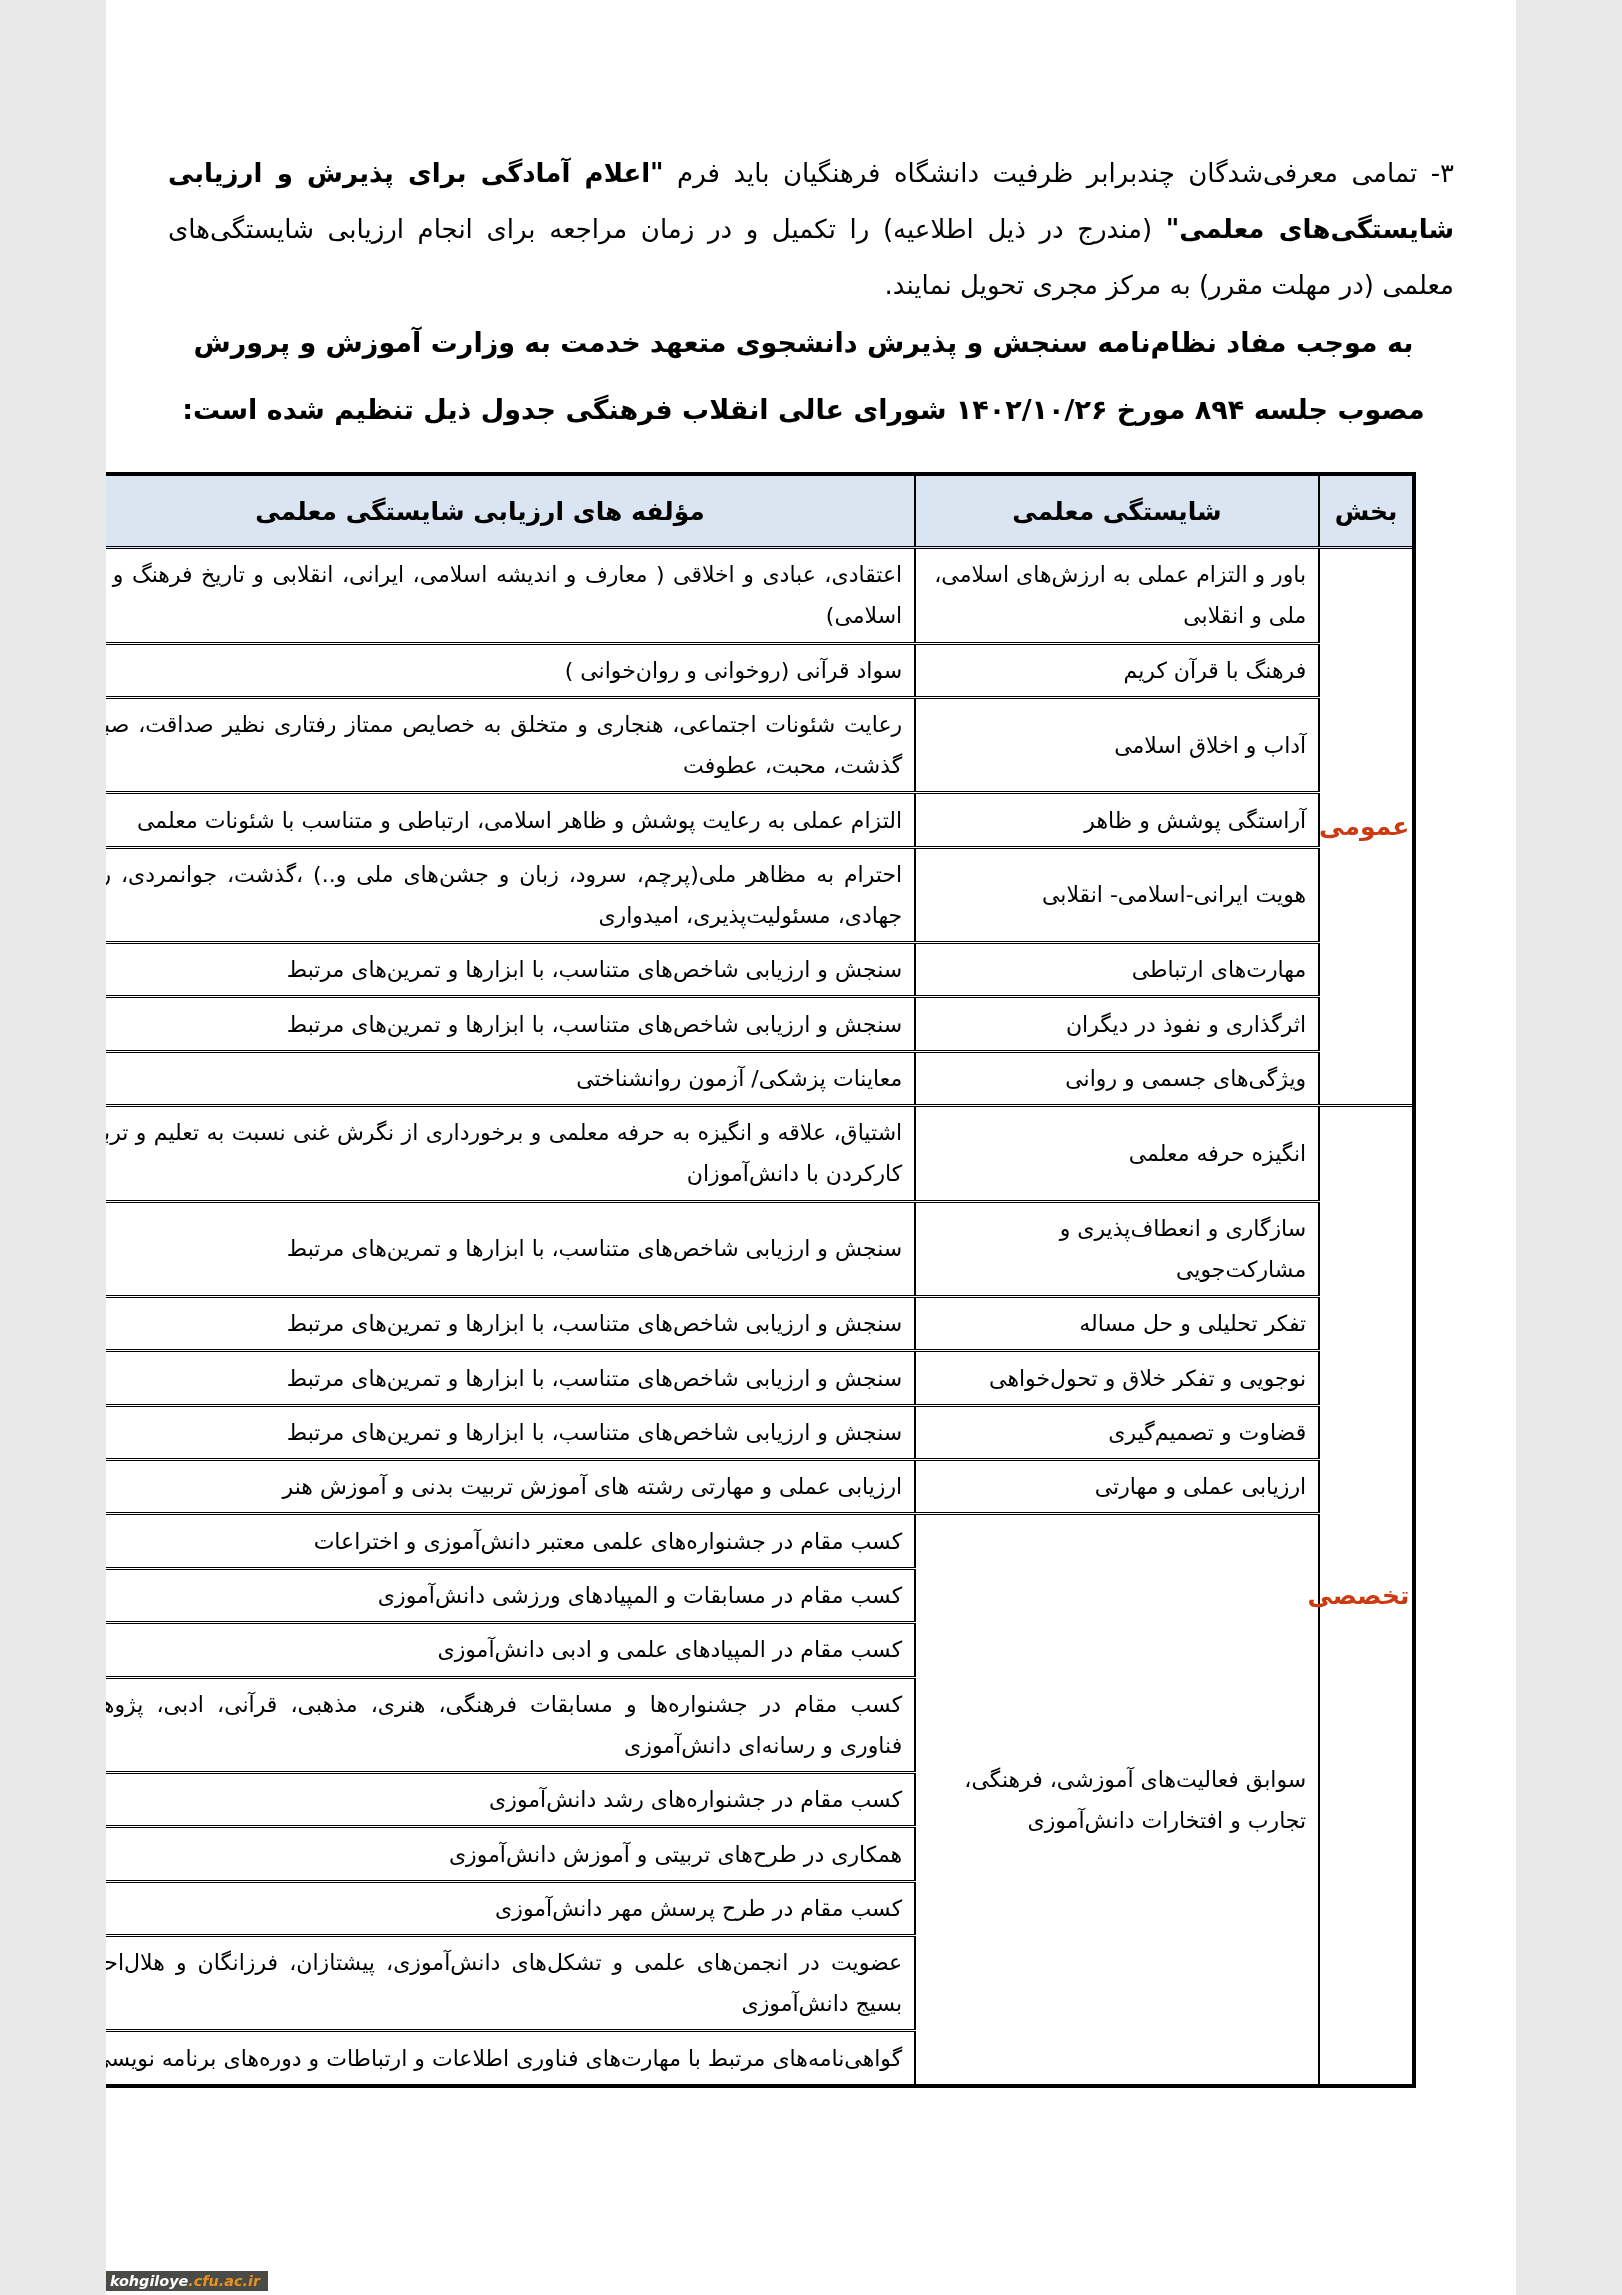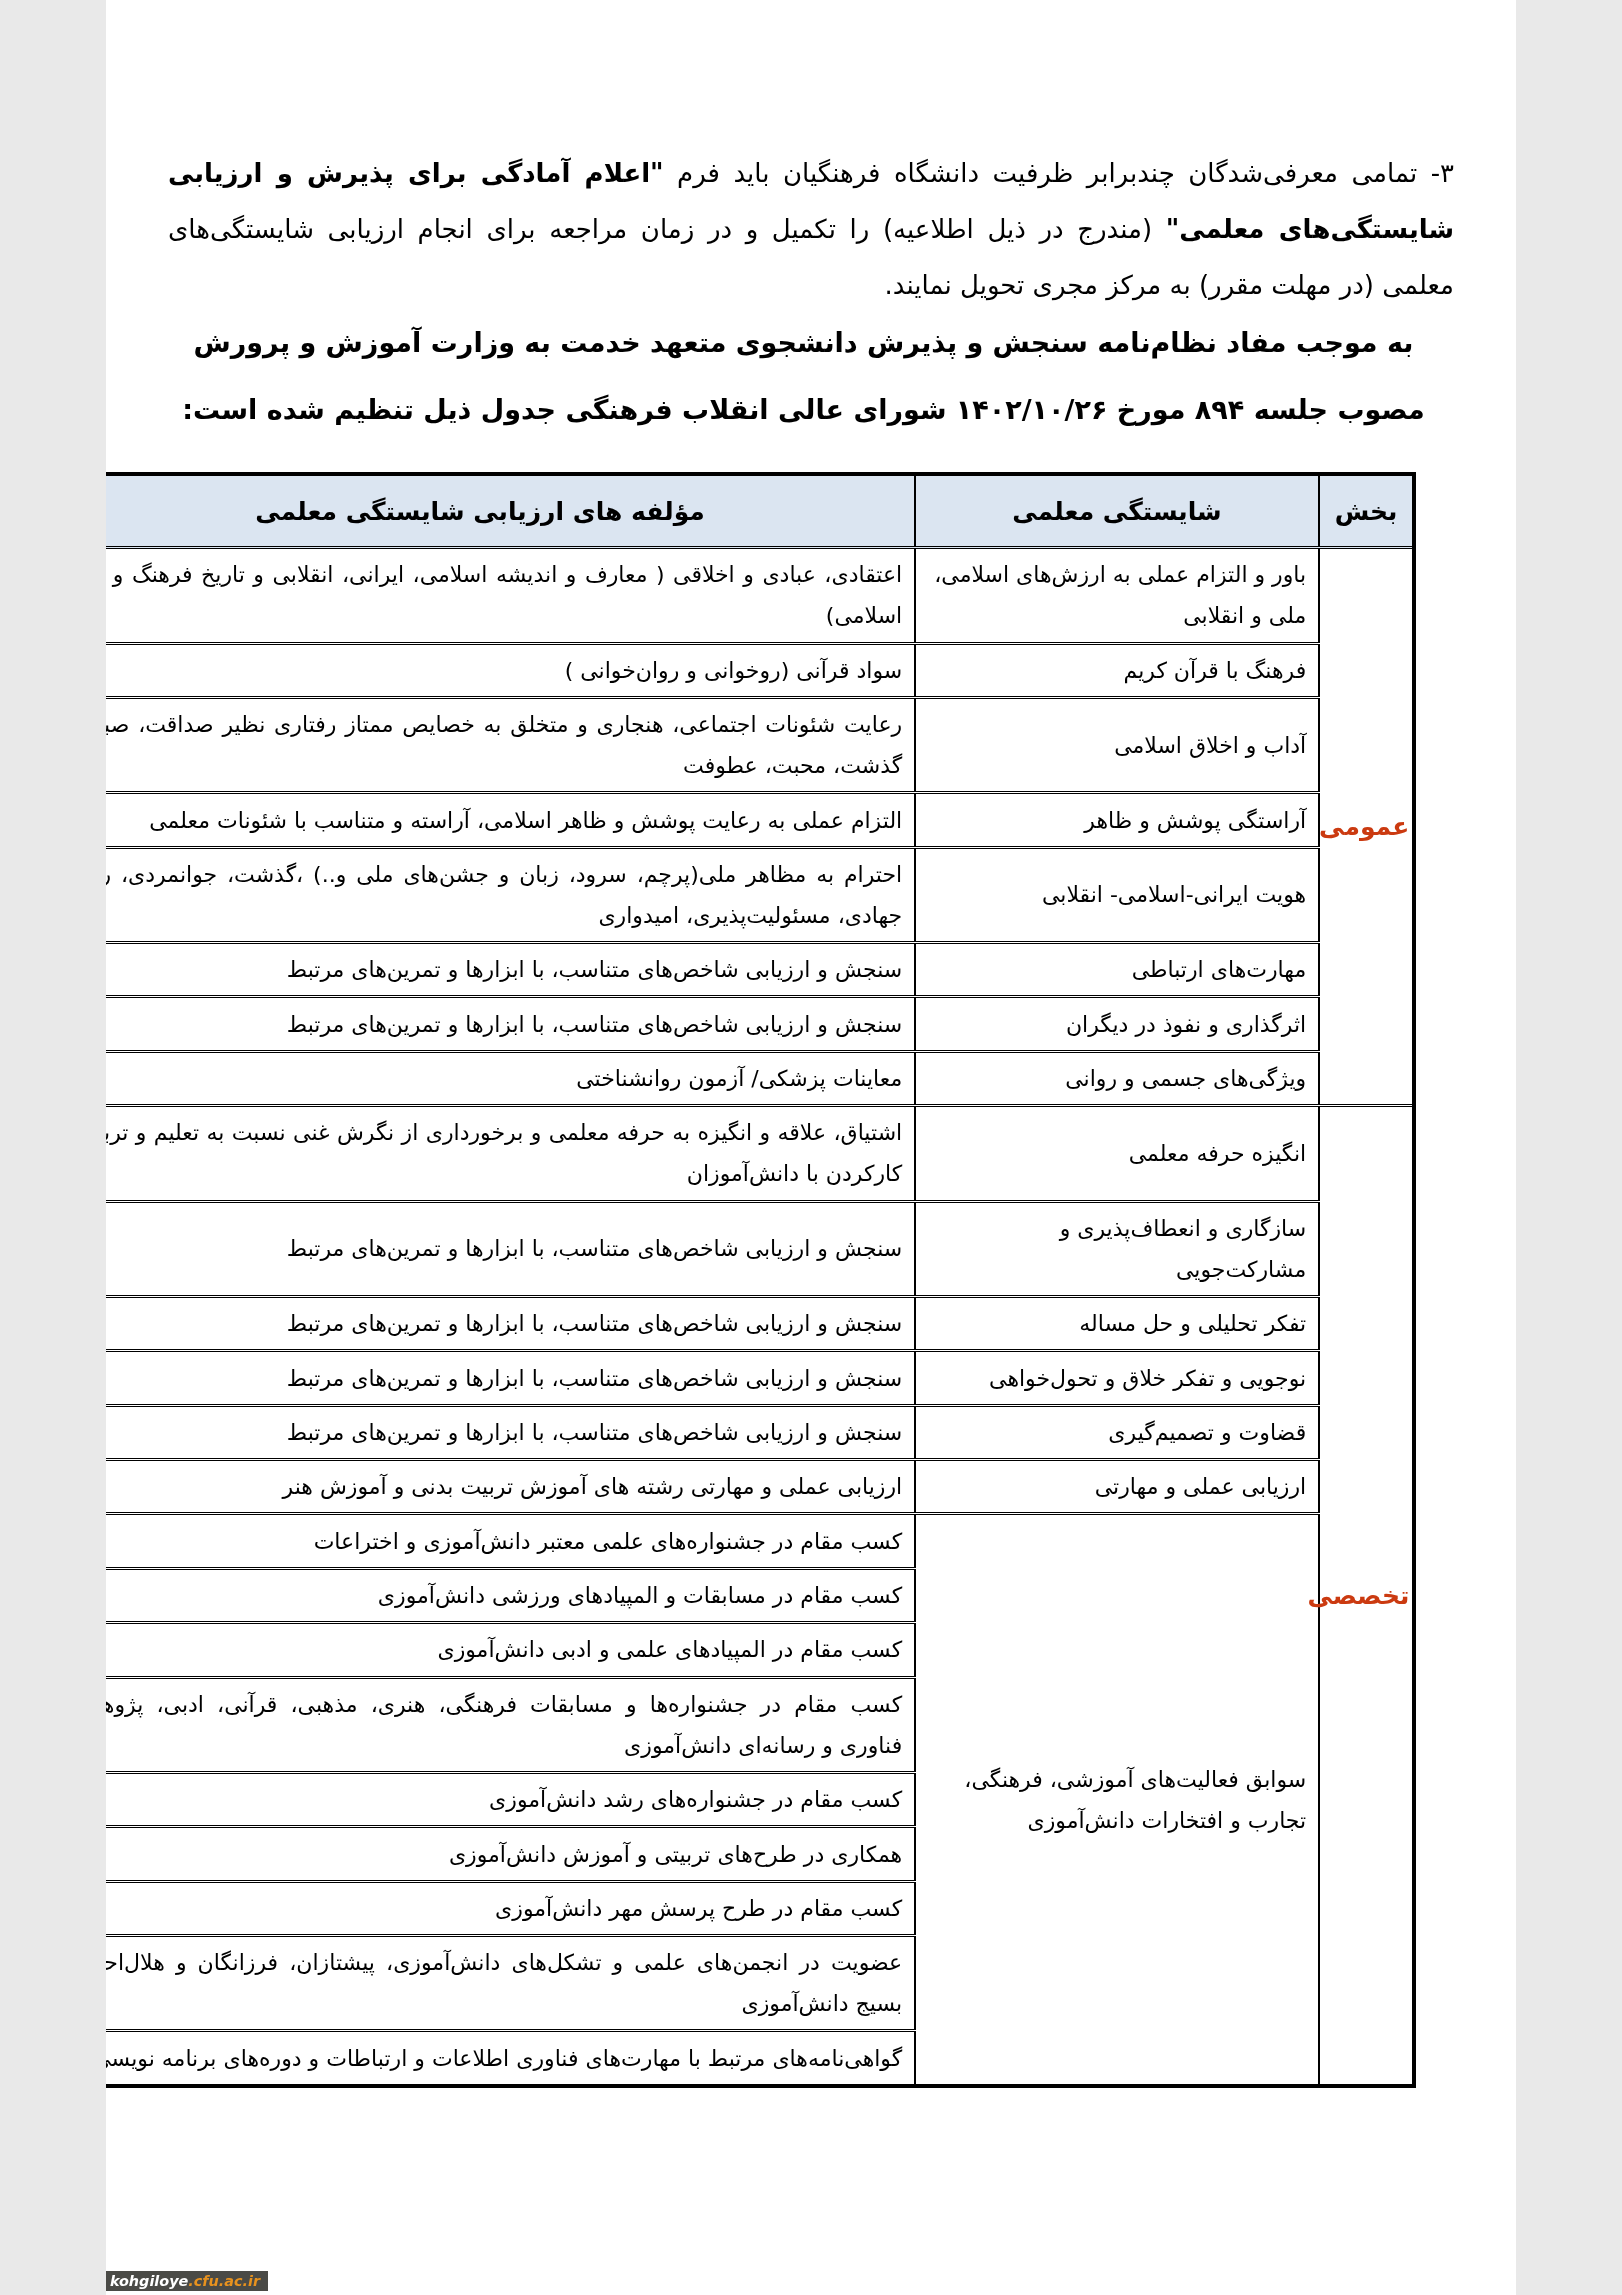--- a/index.html
+++ b/index.html
@@ -107,21 +107,21 @@
         <tr>
           <td class="competency-cell" rowspan="1">فرهنگ با قرآن کریم</td>
           <td class="component-cell">سواد قرآنی (روخوانی و روان‌خوانی )</td>
         </tr>
         <tr>
           <td class="competency-cell" rowspan="1">آداب و اخلاق اسلامی</td>
           <td class="component-cell">رعایت شئونات اجتماعی، هنجاری و متخلق به خصایص ممتاز رفتاری نظیر صداقت، صبوری، گذشت، محبت، عطوفت</td>
         </tr>
         <tr>
           <td class="competency-cell" rowspan="1">آراستگی پوشش و ظاهر</td>
-          <td class="component-cell">التزام عملی به رعایت پوشش و ظاهر اسلامی، آراسته و متناسب با شئونات معلمی</td>
+          <td class="component-cell">التزام عملی به رعایت پوشش و ظاهر اسلامی، ارتباطی و متناسب با شئونات معلمی</td>
         </tr>
         <tr>
           <td class="competency-cell" rowspan="1">هویت ایرانی-اسلامی- انقلابی</td>
           <td class="component-cell">احترام به مظاهر ملی(پرچم، سرود، زبان و جشن‌های ملی و..) ،گذشت، جوانمردی، روحیه جهادی، مسئولیت‌پذیری، امیدواری</td>
         </tr>
         <tr>
           <td class="competency-cell" rowspan="1">مهارت‌های ارتباطی</td>
           <td class="component-cell">سنجش و ارزیابی شاخص‌های متناسب، با ابزارها و تمرین‌های مرتبط</td>
         </tr>
         <tr>

